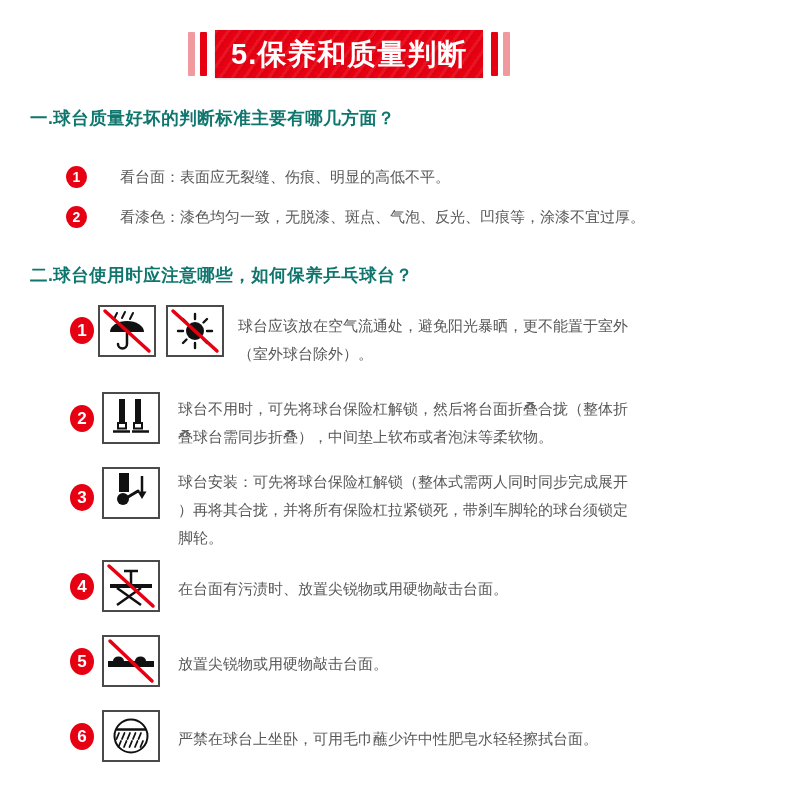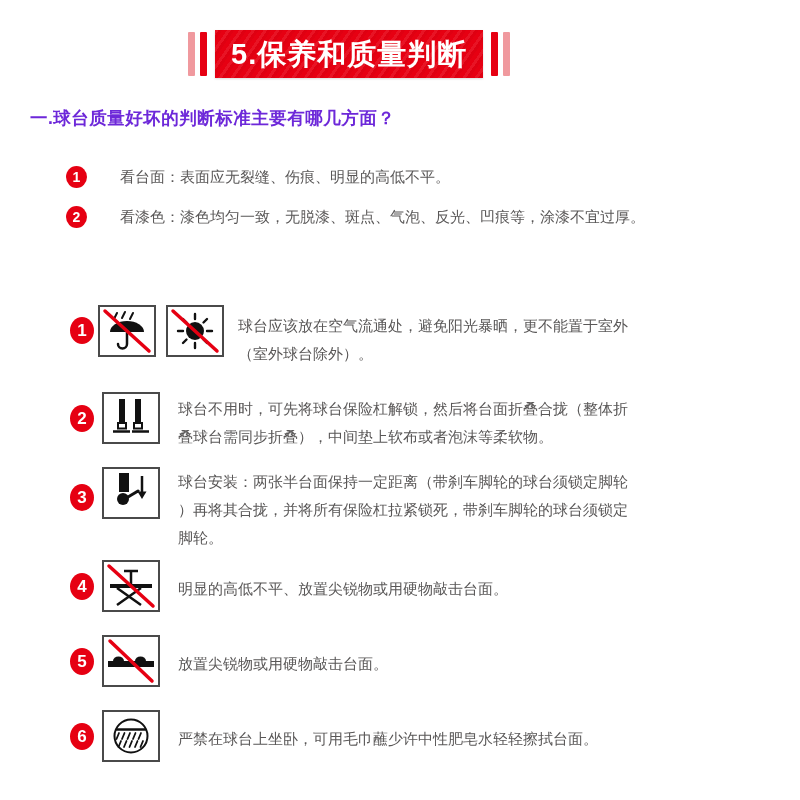--- a/index.html
+++ b/index.html
@@ -13,21 +13,21 @@
   .deco-bar.red { background:#e60012; }
   .deco-bar.pink { background:#f0999e; }
   .gap5 { width:5px; } .gap8 { width:8px; }
   .banner { height:48px; line-height:48px; padding:0 16px; background:#e60012;
     background-image:repeating-linear-gradient(125deg, rgba(255,255,255,0.08) 0 3px, rgba(0,0,0,0.03) 3px 6px, transparent 6px 10px);
     color:#ffffff; font-size:29px; font-weight:bold; letter-spacing:1px; white-space:nowrap;
     box-shadow:0 1px 2px rgba(0,0,0,0.15); }
 
   
   .sec-heading { position:absolute; left:30px; font-size:17.5px; font-weight:bold;
-    color:#6d28d9; letter-spacing:0.5px; white-space:nowrap; }
+    color:#0f766e; letter-spacing:0.5px; white-space:nowrap; }
   #sec1-heading { top:106px; }
   #sec2-heading { top:263px; }
 
   
   .s1-item { position:absolute; left:66px; display:flex; align-items:flex-start; }
   #s1-item-1 { top:166px; } #s1-item-2 { top:206px; }
   .num-sm { flex:0 0 auto; width:21px; height:22px; border-radius:50%; background:#e60012;
     color:#fff; font-size:14px; font-weight:bold; display:flex; align-items:center;
     justify-content:center; margin-right:12px; }
   .s1-text { font-size:15px; color:#595757; line-height:22px; max-width:640px;margin-left:21px; }
@@ -87,20 +87,21 @@
 
   <div class="s1-item" id="s1-item-1">
     <span class="num-sm">1</span>
     <span class="s1-text">看台面：表面应无裂缝、伤痕、明显的高低不平。</span>
   </div>
   <div class="s1-item" id="s1-item-2">
     <span class="num-sm">2</span>
     <span class="s1-text">看漆色：漆色均匀一致，无脱漆、斑点、气泡、反光、凹痕等，涂漆不宜过厚。</span>
   </div>
 
+  <div class="sec-heading" id="sec2-heading">二.球台使用时应注意哪些，如何保养乒乓球台？</div>
 
   <div class="s2-row" id="s2-row-1">
     <span class="num-lg">1</span>
     <span class="icon-box icon-a">
       <svg width="52" height="46" viewBox="0 0 52 46">
         <path class="ink" d="M16 5 l-3 6 M24 4 l-3 6 M32 5 l-3 6" stroke-width="2" fill="none" stroke-linecap="round"></path>
         <path class="inkfill" d="M9 24 A17 11 0 0 1 43 24 Z"></path>
         <path class="ink" d="M26 24 V36 a4.5 4.5 0 0 1 -9 0" stroke-width="2.5" fill="none" stroke-linecap="round"></path>
         <path class="redline" d="M4 3 L48 43"></path>
       </svg>
@@ -133,34 +134,34 @@
     <span class="num-lg">3</span>
     <span class="icon-box icon-a">
       <svg width="52" height="46" viewBox="0 0 52 46">
         <rect class="inkfill" x="14" y="3" width="10" height="19"></rect>
         <circle class="inkfill" cx="18" cy="29" r="6"></circle>
         <path class="ink" d="M23 27 L33 21" stroke-width="3" fill="none" stroke-linecap="round"></path>
         <path class="ink" d="M37 6 V22" stroke-width="2.5" fill="none"></path>
         <path class="inkfill" d="M37 29 l-4.5 -7.5 h9 Z"></path>
       </svg>
     </span>
-    <span class="s2-text">球台安装：两张半台面保持一定距离（带刹车脚轮的球台须锁定脚轮）再将其合拢，并将所有保险杠拉紧锁死，带刹车脚轮的球台须锁定脚轮。</span>
+    <span class="s2-text">球台安装：可先将球台保险杠解锁（整体式需两人同时同步完成展开）再将其合拢，并将所有保险杠拉紧锁死，带刹车脚轮的球台须锁定脚轮。</span>
   </div>
 
   <div class="s2-row" id="s2-row-4">
     <span class="num-lg">4</span>
     <span class="icon-box icon-a">
       <svg width="52" height="46" viewBox="0 0 52 46">
         <path class="ink" d="M26 8 V21 M19 8 H33" stroke-width="2.5" fill="none"></path>
         <rect class="inkfill" x="5" y="21" width="42" height="4"></rect>
         <path class="ink" d="M12 25 L36 42 M36 25 L12 42" stroke-width="2.5" fill="none"></path>
         <path class="redline" d="M4 3 L48 43"></path>
       </svg>
     </span>
-    <span class="s2-text">明显的高低不平、放置尖锐物或用硬物敲击台面。</span>
+    <span class="s2-text">在台面有污渍时、放置尖锐物或用硬物敲击台面。</span>
   </div>
 
   <div class="s2-row" id="s2-row-5">
     <span class="num-lg">5</span>
     <span class="icon-box icon-a">
       <svg width="52" height="46" viewBox="0 0 52 46">
         <rect class="inkfill" x="3" y="23" width="46" height="6"></rect>
         <path class="inkfill" d="M8 23 a5.5 4.5 0 0 1 11 0 Z"></path>
         <path class="inkfill" d="M30 23 a5.5 4.5 0 0 1 11 0 Z"></path>
         <path class="redline" d="M5 3 L47 43"></path>

